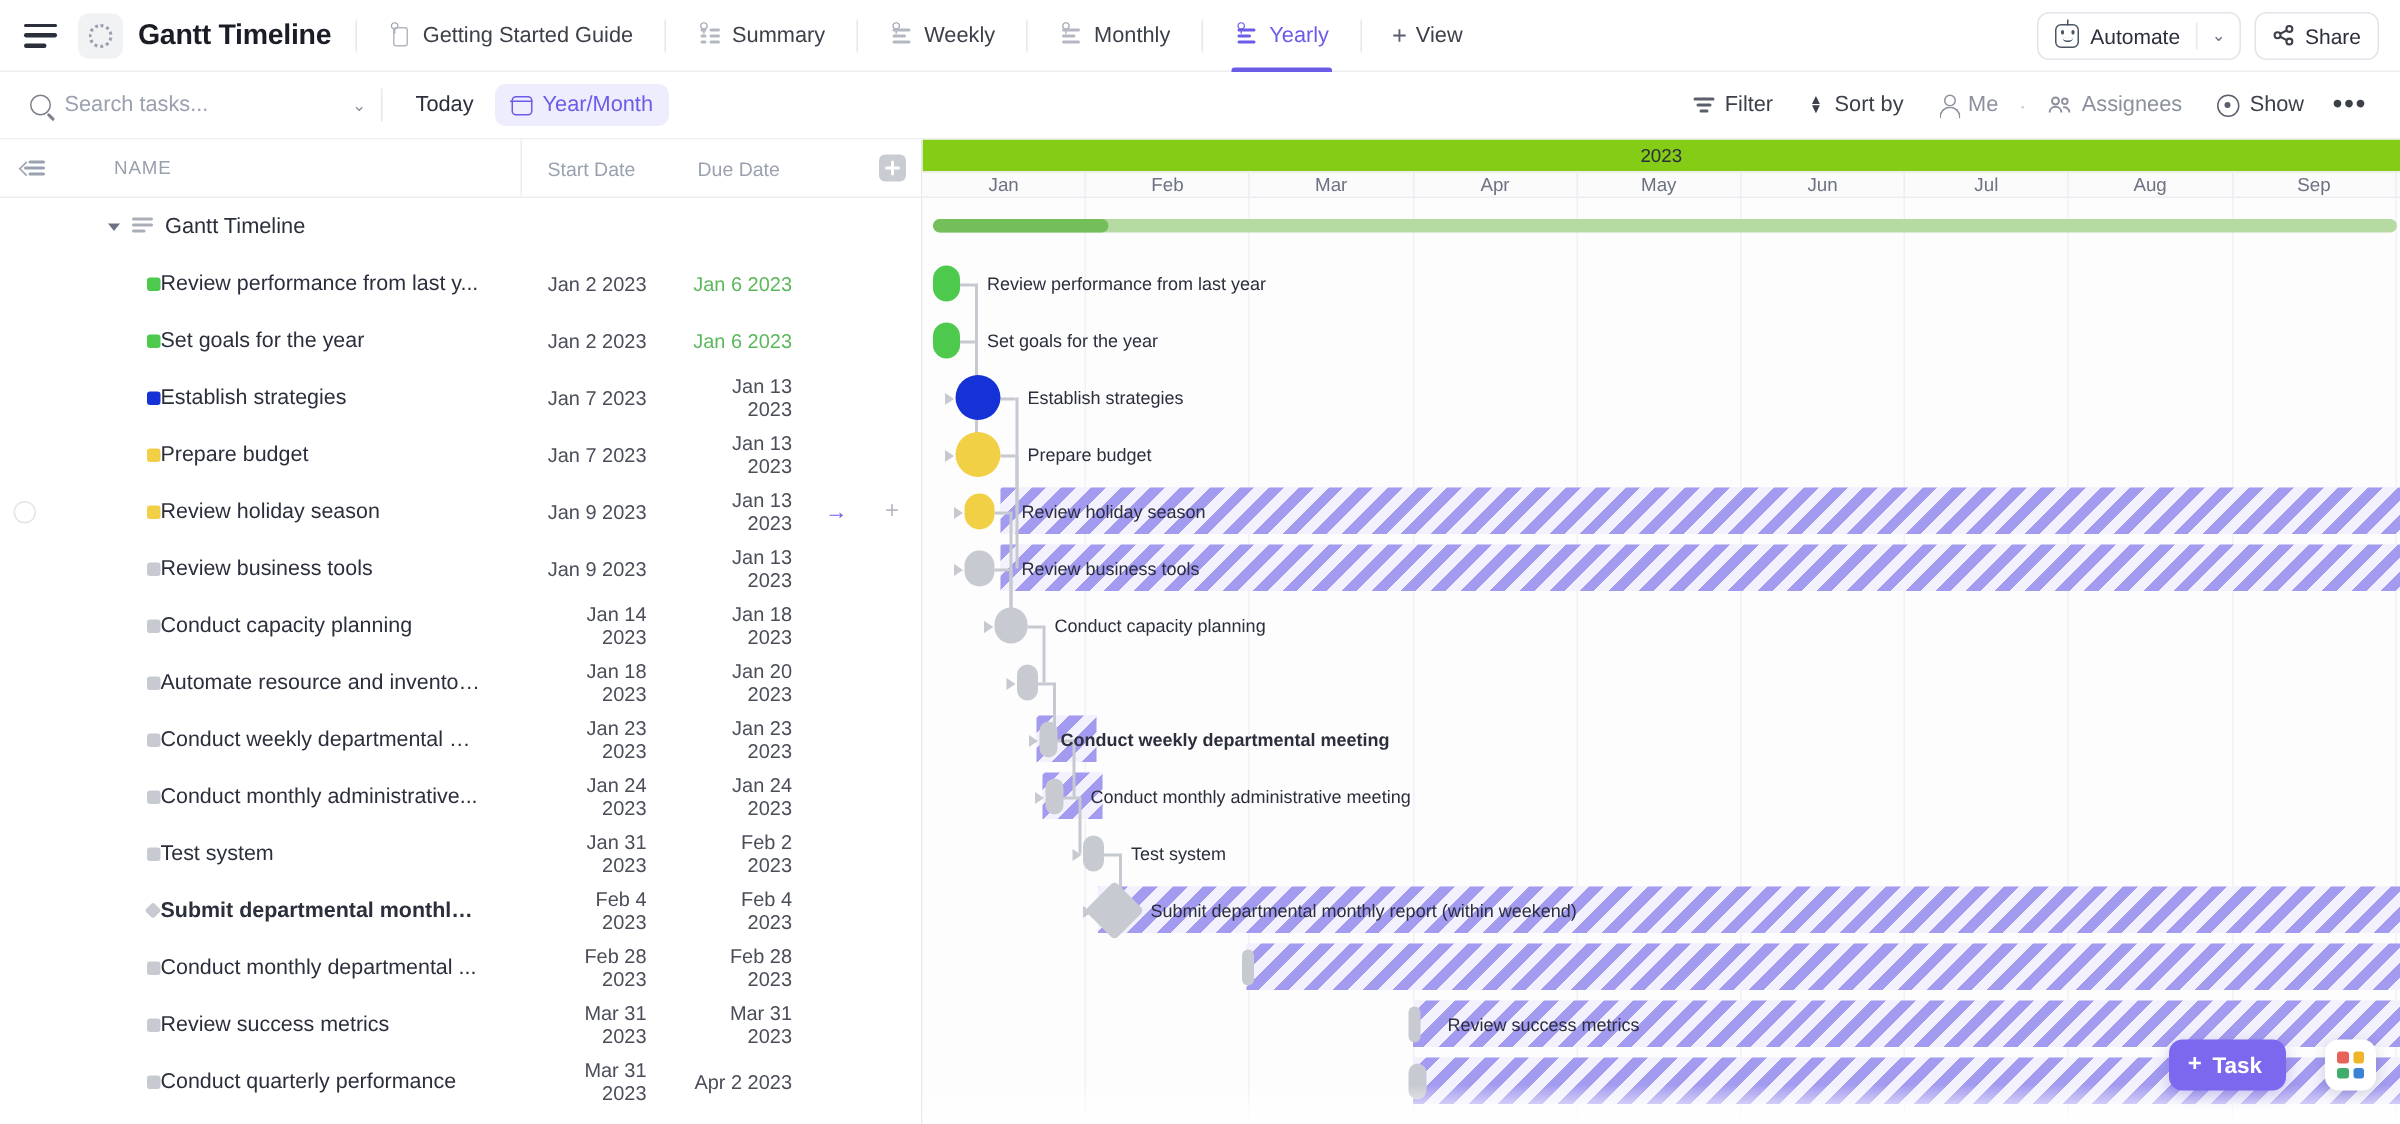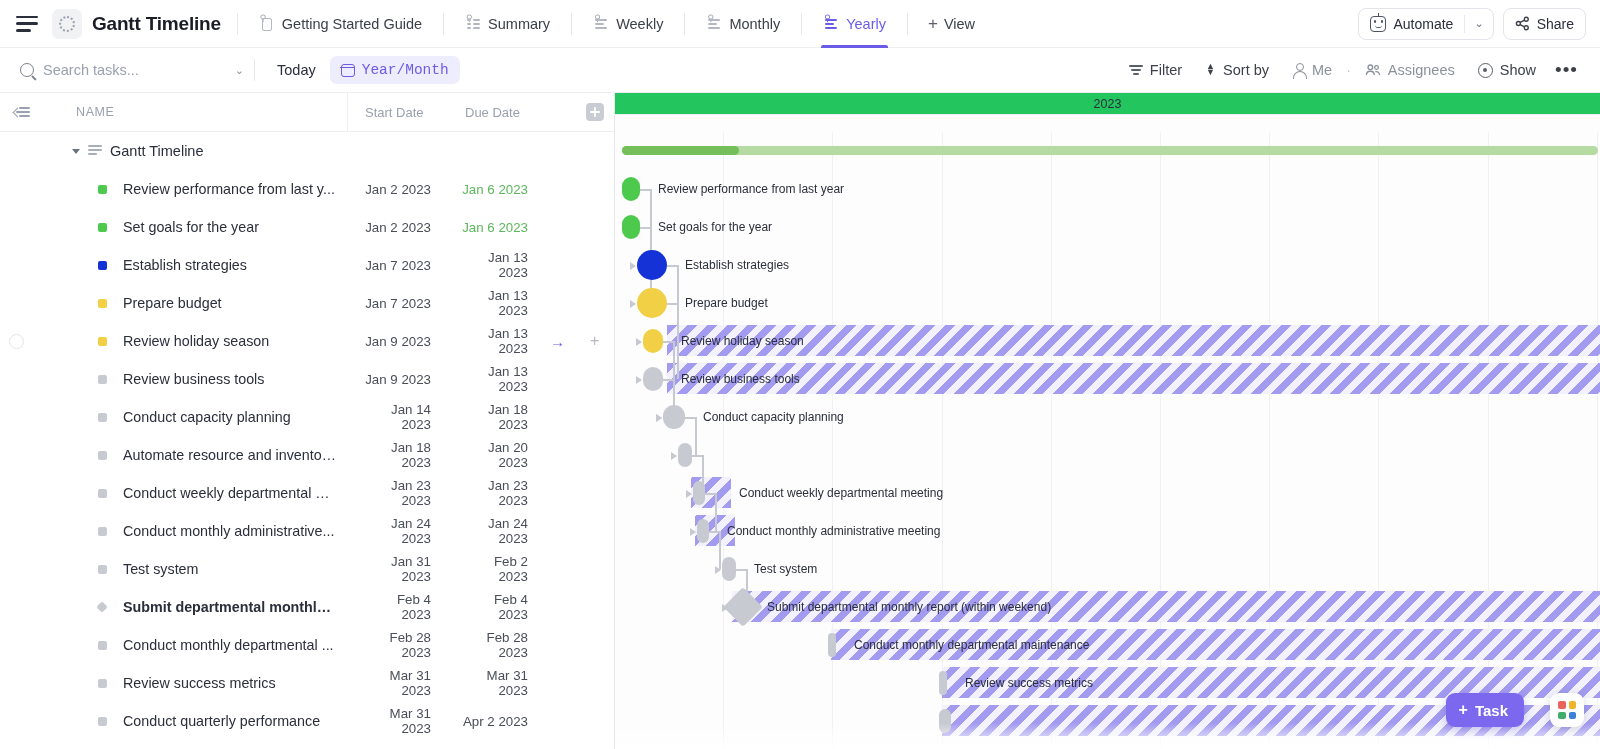--- a/index.html
+++ b/index.html
@@ -76,21 +76,21 @@
   .search { display:flex; align-items:center; gap:9px; width:230px; }
   .search .magnifier { width:14px;height:14px;border:1.8px solid #7c818c;border-radius:50%; position:relative; flex:none;}
   .search .magnifier:after{content:"";position:absolute;right:-4px;bottom:-3px;width:6px;height:1.8px;background:#7c818c;transform:rotate(45deg);border-radius:2px;}
   .search input { border:0; outline:0; font-size:14.5px; color:#2b2e3b; width:160px; font-family:inherit; background:transparent;}
   .search input::placeholder{ color:#9aa1ae; }
   .chev { color:#8b919c; font-size:11px; margin-left:auto; padding-right:6px;}
   .tbsep { width:1px; height:22px; background:#e6e8ec; margin:0 12px 0 4px; }
   .today { font-size:14.5px; color:#2b2e3b; padding:0 10px; cursor:pointer; }
   .yearmonth {
     display:flex; align-items:center; gap:7px; height:28px; padding:0 11px;
-    border-radius:7px; background:#eeedfd; color:#6b5ce7; font-size:14.5px; cursor:pointer; margin-left:4px;font-family:Liberation Mono, monospace;
+    border-radius:7px; background:#eeedfd; color:#6b5ce7; font-size:14.5px; cursor:pointer; margin-left:4px;
   }
   .calico { width:14px;height:13px;border:1.5px solid #6b5ce7; border-radius:3px; position:relative; flex:none;}
   .calico:before{content:"";position:absolute;left:-1.5px;right:-1.5px;top:2px;height:1.5px;background:#6b5ce7;}
 
   .toolright { margin-left:auto; display:flex; align-items:center; gap:3px; }
   .tbitem { display:flex; align-items:center; gap:7px; font-size:14.5px; color:#3c4049; padding:5px 10px; border-radius:6px; cursor:pointer; white-space:nowrap;}
   .tbitem.muted { color:#8b919c; }
   .dotsep { color:#c4c8cf; font-size:14px; padding:0 1px;}
   .filtico{width:14px;height:10px;position:relative;flex:none;}
   .filtico i{position:absolute;left:0;height:1.8px;background:#5a5f6b;border-radius:2px;}
@@ -132,32 +132,32 @@
   .listicon { width:14px;height:12px;position:relative;flex:none;}
   .listicon i{position:absolute;left:0;height:1.8px;background:#a9aeb8;border-radius:2px;}
   .listicon i:nth-child(1){top:0;width:14px;}
   .listicon i:nth-child(2){top:4px;width:14px;}
   .listicon i:nth-child(3){top:8px;width:9px;}
   .groupname { font-size:14.5px; color:#2b2e3b; }
 
   .trow { height:38px; display:flex; align-items:center; position:relative; }
   .statusdot { position:absolute; left:98px; width:9px; height:9px; border-radius:2px; }
   .statusdot.diamond { border-radius:2px; transform:rotate(45deg); width:8px;height:8px;}
-  .tname { position:absolute; left:123px; font-size:14.3px; color:#2b2e3b; max-width:215px; overflow:hidden; text-overflow:ellipsis; white-space:nowrap;}
+  .tname { position:absolute; left:107px; font-size:14.3px; color:#2b2e3b; max-width:215px; overflow:hidden; text-overflow:ellipsis; white-space:nowrap;}
   .tname.bold { font-weight:600; }
   .tstart { position:absolute; left:365px; width:66px; text-align:right; font-size:13.3px; color:#4a4e58; }
   .tdue { position:absolute; left:462px; width:66px; text-align:right; font-size:13.3px; color:#4a4e58;}
   .tdue.green { color:#5cb85c; }
   .rowarrow { position:absolute; left:550px; font-size:15px; color:#6b5ce7; }
   .rowplus { position:absolute; left:590px; font-size:16px; color:#b6bac2; }
   .hovercircle { position:absolute; left:9px; width:15px;height:15px;border-radius:50%;border:1.5px solid #e3e5ea;}
 
   
   .right { flex:1; position:relative; overflow:hidden; background:#fdfdfe; }
-  .yearrow { height:22px; border-bottom:1px solid #eceef1; display:flex; align-items:center; justify-content:center; font-size:12.5px; color:#2b2e3b; background:#22c55e;}
+  .yearrow { height:22px; border-bottom:1px solid #eceef1; display:flex; align-items:center; justify-content:center; font-size:12.5px; color:#2b2e3b; background:#84cc16;}
   .monthrow { height:17px; display:flex; border-bottom:1px solid #eceef1; background:#fbfbfc;}
   .mcell { flex:none; width:109.2px; border-right:1px solid #eceef1; font-size:12.5px; color:#6c7280; display:flex; align-items:center; justify-content:center; }
   .gridlines { position:absolute; left:0; right:0; top:39px; bottom:0; display:flex; pointer-events:none;}
   .gcell { flex:none; width:109.2px; border-right:1px solid #f0f1f4; }
 
   .chartarea { position:absolute; left:0; right:0; top:39px; bottom:0; }
   .grouprow-bar { position:absolute; height:9px; border-radius:5px; background:#b5dba2; top:14px;}
   .grouprow-bar .fill { position:absolute; left:0; top:0; bottom:0; border-radius:5px; background:#74bf5a; }
 
   .grow { position:absolute; left:0; right:0; height:38px; }
@@ -464,20 +464,31 @@
             <div class="statusdot" style="background: rgb(199, 202, 209);"></div>
             <div class="tname">Conduct quarterly performance</div>
             <div class="tstart">Mar 31 2023</div>
             <div class="tdue">Apr 2 2023</div>
           </div>
         </div>
     </div>
 
     <div class="right">
       <div class="yearrow">2023</div>
+      <div class="monthrow" id="month-row">
+          <div class="mcell">Jan</div>
+          <div class="mcell">Feb</div>
+          <div class="mcell">Mar</div>
+          <div class="mcell">Apr</div>
+          <div class="mcell">May</div>
+          <div class="mcell">Jun</div>
+          <div class="mcell">Jul</div>
+          <div class="mcell">Aug</div>
+          <div class="mcell">Sep</div>
+        </div>
       <div class="gridlines" id="gridlines">
           <div class="gcell"></div>
           <div class="gcell"></div>
           <div class="gcell"></div>
           <div class="gcell"></div>
           <div class="gcell"></div>
           <div class="gcell"></div>
           <div class="gcell"></div>
           <div class="gcell"></div>
           <div class="gcell"></div>
@@ -517,40 +528,39 @@
             <div class="grow" style="top: 266px;">
               <div class="pill" style="left: 48px; width: 22px; background: rgb(199, 202, 209); z-index: 3;"></div>
               <div class="blabel" style="left: 88px;">Conduct capacity planning</div>
             </div>
             <div class="grow" style="top: 304px;">
               <div class="pill" style="left: 63px; width: 14px; background: rgb(199, 202, 209); z-index: 3;"></div>
             </div>
             <div class="grow" style="top: 342px;">
               <div class="stripe" style="left: 76px; width: 40px;"></div>
               <div class="pill" style="left: 78px; width: 12px; background: rgb(199, 202, 209); z-index: 3;"></div>
-              <div class="blabel" style="left: 124px;">Conduct weekly departmental meeting</div>
+              <div class="blabel" style="left: 92px; font-weight: bold;">Conduct weekly departmental meeting</div>
             </div>
             <div class="grow" style="top: 380px;">
               <div class="stripe" style="left: 80px; width: 40px;"></div>
               <div class="pill" style="left: 82px; width: 12px; background: rgb(199, 202, 209); z-index: 3;"></div>
               <div class="blabel" style="left: 112px;">Conduct monthly administrative meeting</div>
             </div>
             <div class="grow" style="top: 418px;">
               <div class="pill" style="left: 107px; width: 14px; background: rgb(199, 202, 209); z-index: 3;"></div>
               <div class="blabel" style="left: 139px;">Test system</div>
             </div>
             <div class="grow" style="top: 456px;">
               <div class="stripe" style="left: 117px; width: 900px;"></div>
               <div class="diamondbar" style="left: 114px; background: rgb(199, 202, 209); z-index: 3;"></div>
               <div class="blabel" style="left: 152px;">Submit departmental monthly report (within weekend)</div>
             </div>
             <div class="grow" style="top: 494px;">
               <div class="stripe" style="left: 216px; width: 800px;"></div>
               <div class="pill" style="left: 213px; width: 8px; background: rgb(199, 202, 209); z-index: 3;"></div>
-              <div class="blabel" style="left: 239px;">Conduct monthly departmental maintenance</div>
             </div>
             <div class="grow" style="top: 532px;">
               <div class="stripe" style="left: 327px; width: 700px;"></div>
               <div class="pill" style="left: 324px; width: 8px; background: rgb(199, 202, 209); z-index: 3;"></div>
               <div class="blabel" style="left: 350px;">Review success metrics</div>
             </div>
             <div class="grow" style="top: 570px;">
               <div class="stripe" style="left: 327px; width: 700px;"></div>
               <div class="pill" style="left: 324px; width: 12px; background: rgb(199, 202, 209); z-index: 3;"></div>
             </div>

